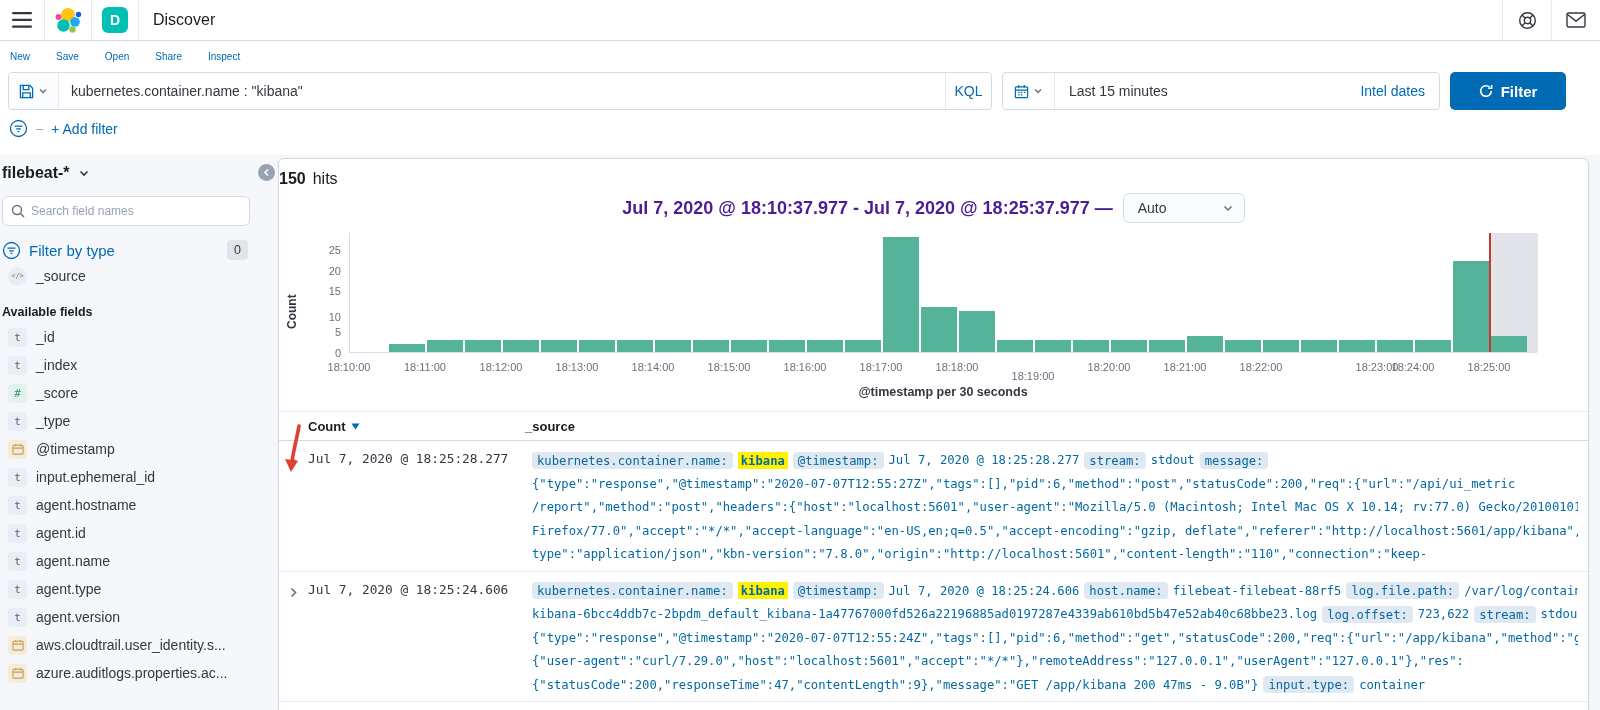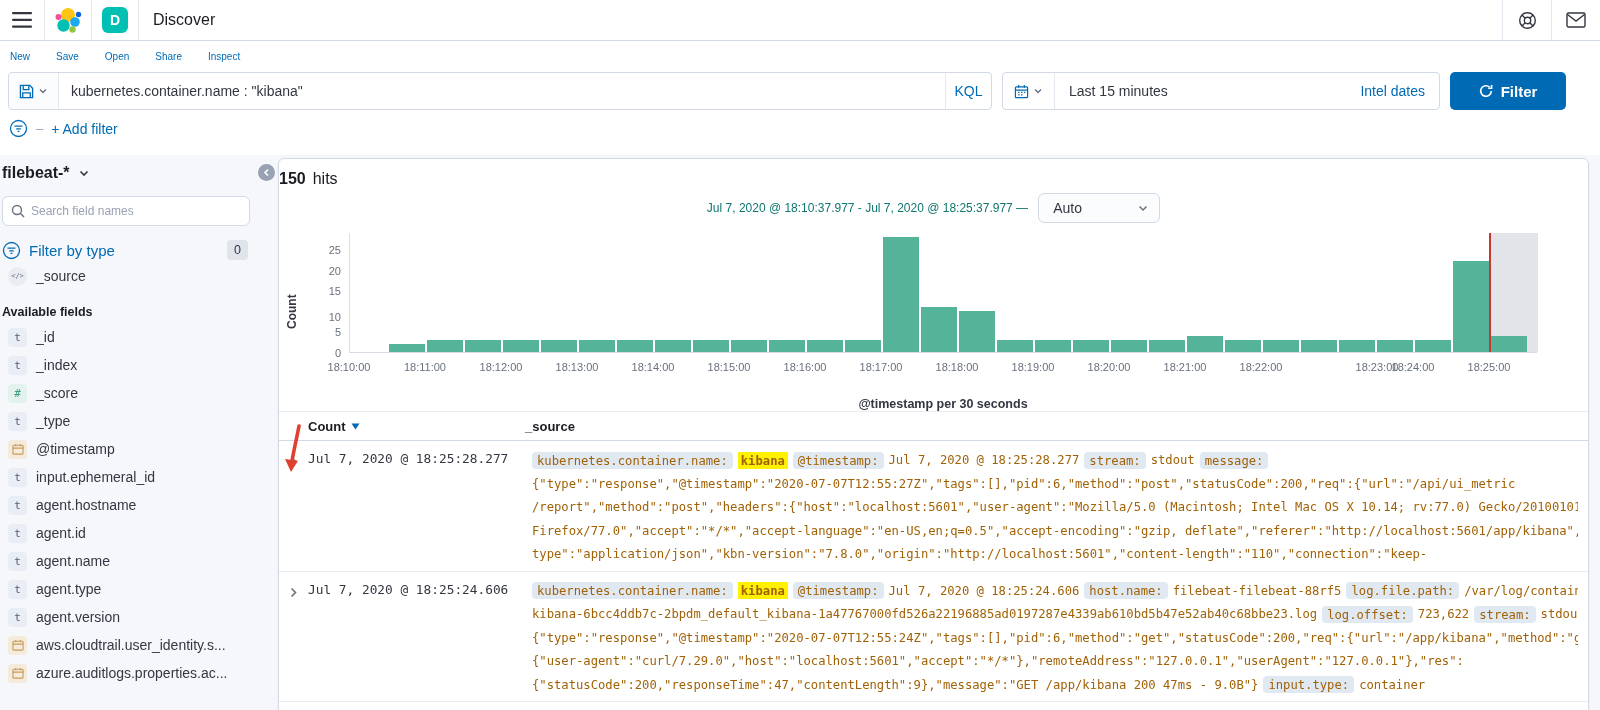--- a/index.html
+++ b/index.html
@@ -55,45 +55,45 @@
   .fbadge.date   { background:#F5EBDB; }
   .fbadge.source { background:#E9EDF3; border-radius:50%; color:#69707D; font-size:7px; font-family:"DejaVu Sans Mono",monospace; }
 
   #collapse-btn { position:absolute; left:258px; top:164px; width:17px; height:17px; border-radius:50%; background:#98A2B3; display:flex; align-items:center; justify-content:center; cursor:pointer; z-index:5; }
 
   
   #main-panel { position:absolute; left:278px; top:158px; width:1311px; height:560px; background:#fff; border:1px solid #D3DAE6; border-radius:6px; box-shadow:0 1px 2px rgba(152,162,179,.15); }
   #hits-row { display:flex; justify-content:flex-start; align-items:baseline; gap:7px; padding-top:11px; font-size:16px; color:#1A1C21; }
   #hits-count { font-weight:700; }
   #range-row { display:flex; justify-content:center; align-items:center; gap:10px; margin-top:5px; }
-  #range-text { font-size:12px; color:#0f766e; }
+  #range-text { font-size:18px; color:#4c1d95;font-weight:bold; }
   #interval-select { width:122px; height:30px; border:1px solid #D3DAE6; border-radius:6px; background:#FBFCFD; display:flex; align-items:center; padding:0 10px 0 14px; font-size:14px; color:#343741; cursor:pointer; }
   #interval-select svg { margin-left:auto; }
 
   
   #chart-area { position:absolute; left:0; top:66px; width:100%; height:186px; }
   #count-label { position:absolute; left:6px; top:104px; transform:rotate(-90deg); transform-origin:left top; font-size:12px; font-weight:700; color:#343741; }
   #ytick-col { position:absolute; left:22px; top:8px; width:40px; height:120px; }
   .ytick { position:absolute; right:0; width:40px; text-align:right; font-size:11px; color:#69707D; line-height:14px; }
   #chart-plot { position:absolute; left:70px; top:8px; width:1188px; height:120px; border-left:1px solid #D9DEE6; border-bottom:1px solid #D9DEE6; }
   .bar { position:absolute; bottom:0; background:#54B399; }
   #partial-zone { position:absolute; top:0; bottom:0; background:#E2E4EA; }
   #now-line { position:absolute; top:0; bottom:0; width:2px; background:#C4392D; z-index:2; }
   .xtick { position:absolute; top:136px; width:70px; text-align:center; font-size:11px; color:#69707D; }
-  #xaxis-title { position:absolute; top:172px; left:70px; width:1188px; text-align:center; font-size:12.5px; font-weight:700; color:#343741; }
+  #xaxis-title { position:absolute; top:160px; left:70px; width:1188px; text-align:center; font-size:12.5px; font-weight:700; color:#343741; }
 
   
   #doc-table { position:absolute; left:0; top:252px; width:100%; }
   #table-header { display:flex; height:30px; align-items:center; border-top:1px solid #E9EDF3; border-bottom:1px solid #D3DAE6; font-size:13px; font-weight:700; color:#1A1C21; }
   #th-time { margin-left:29px; width:188px; display:flex; align-items:center; gap:5px; cursor:pointer; }
   .doc-row { display:flex; border-bottom:1px solid #E9EDF3; padding:8px 0 4px 0; }
   .expand-cell { width:29px; padding-left:9px; padding-top:4px; cursor:pointer; }
   .time-cell { width:188px; font-size:12.8px; color:#343741; padding-top:2px; white-space:nowrap; }
   .source-cell { flex:1; overflow:hidden; padding-right:10px; }
-  .src-line { height:23.5px; line-height:23.5px; white-space:nowrap; overflow:hidden; font-size:12.2px; color:#a16207;padding-left:36px; }
+  .src-line { height:23.5px; line-height:23.5px; white-space:nowrap; overflow:hidden; font-size:12.2px; color:#0369a1;padding-left:36px; }
   .src-badge { background:#E0E8F2; border-radius:4px; padding:1.5px 5px; margin-right:5px; font-size:12.2px; }
   .src-mark { background:#FFF100; padding:1.5px 3px; margin-right:5px; font-weight:700; }
   .src-val { margin-right:5px; }
 
   #red-arrow { position:absolute; left:281px; top:424px; z-index:10; pointer-events:none; }
 </style>
 </head>
 <body>
 
 <div id="topnav">
@@ -366,21 +366,21 @@
     <div id="xaxis-title">@timestamp per 30 seconds</div>
   <span class="xtick" style="left: 35px;">18:10:00</span>
       <span class="xtick" style="left: 111px;">18:11:00</span>
       <span class="xtick" style="left: 187px;">18:12:00</span>
       <span class="xtick" style="left: 263px;">18:13:00</span>
       <span class="xtick" style="left: 339px;">18:14:00</span>
       <span class="xtick" style="left: 415px;">18:15:00</span>
       <span class="xtick" style="left: 491px;">18:16:00</span>
       <span class="xtick" style="left: 567px;">18:17:00</span>
       <span class="xtick" style="left: 643px;">18:18:00</span>
-      <span class="xtick" style="left: 719px;">18:19:00</span>
+      <span class="xtick" style="left: 719px; margin-top: 9px;">18:19:00</span>
       <span class="xtick" style="left: 795px;">18:20:00</span>
       <span class="xtick" style="left: 871px;">18:21:00</span>
       <span class="xtick" style="left: 947px;">18:22:00</span>
       <span class="xtick" style="left: 1063px;">18:23:00</span>
       <span class="xtick" style="left: 1099px;">18:24:00</span>
       <span class="xtick" style="left: 1175px;">18:25:00</span>
     </div>
 
   <div id="doc-table">
     <div id="table-header">

